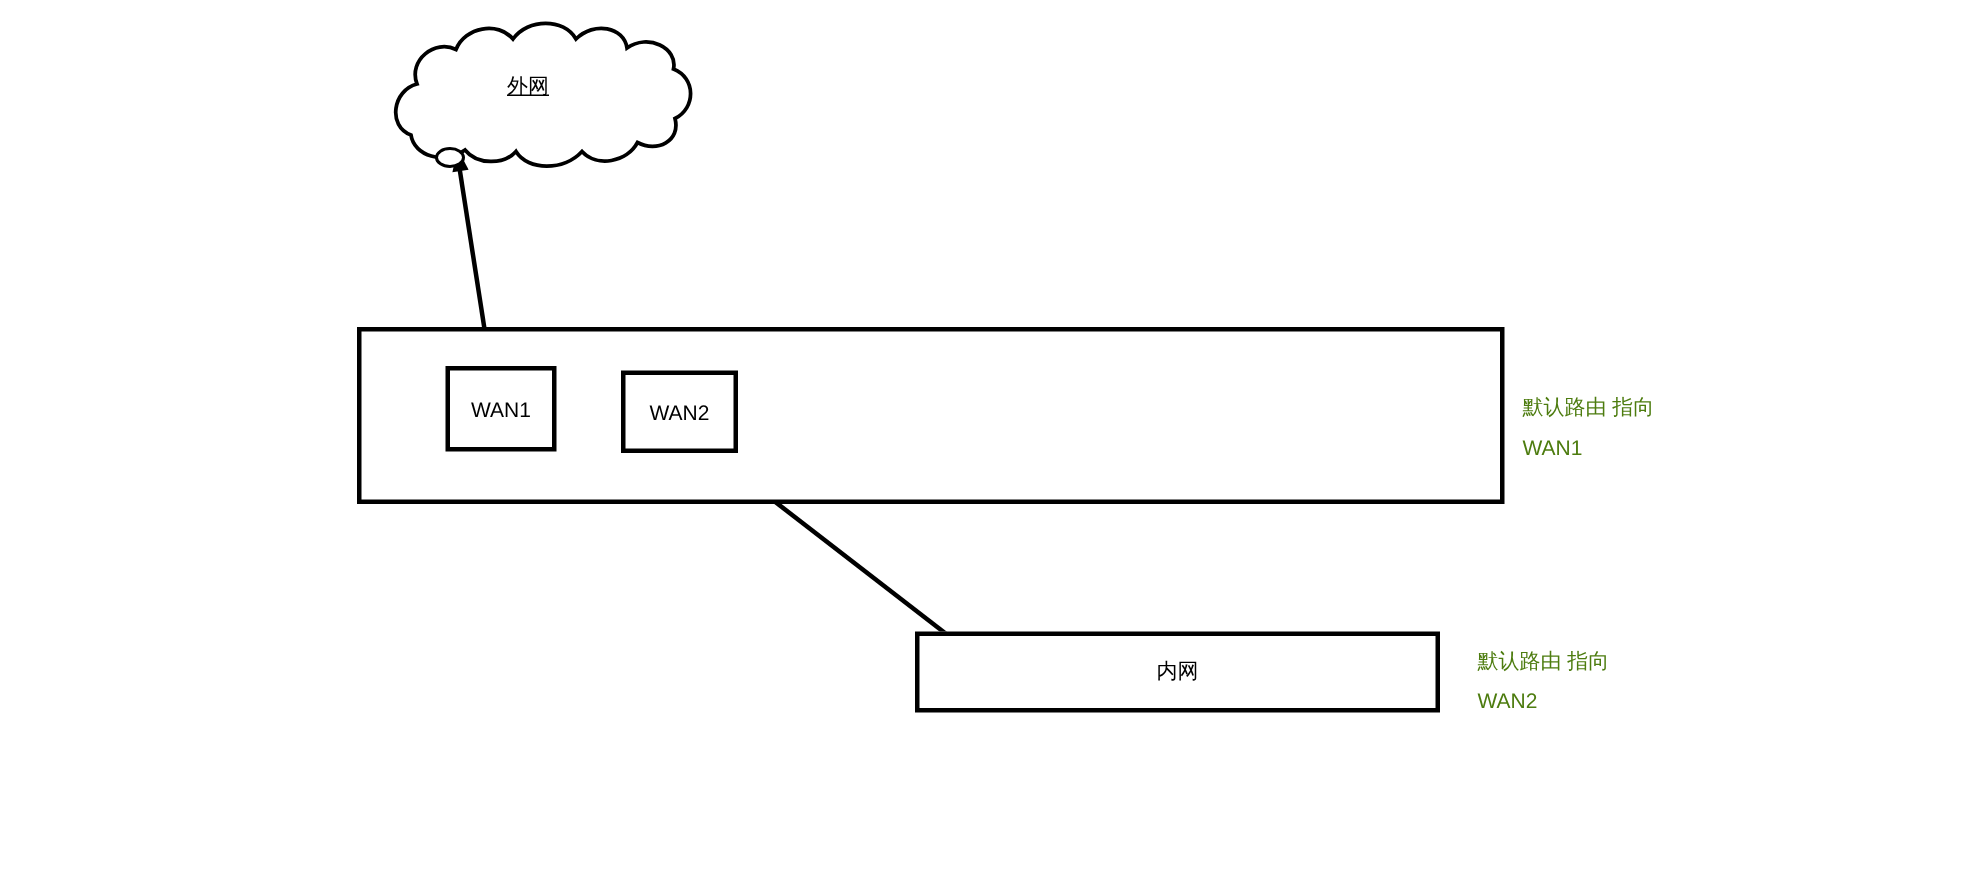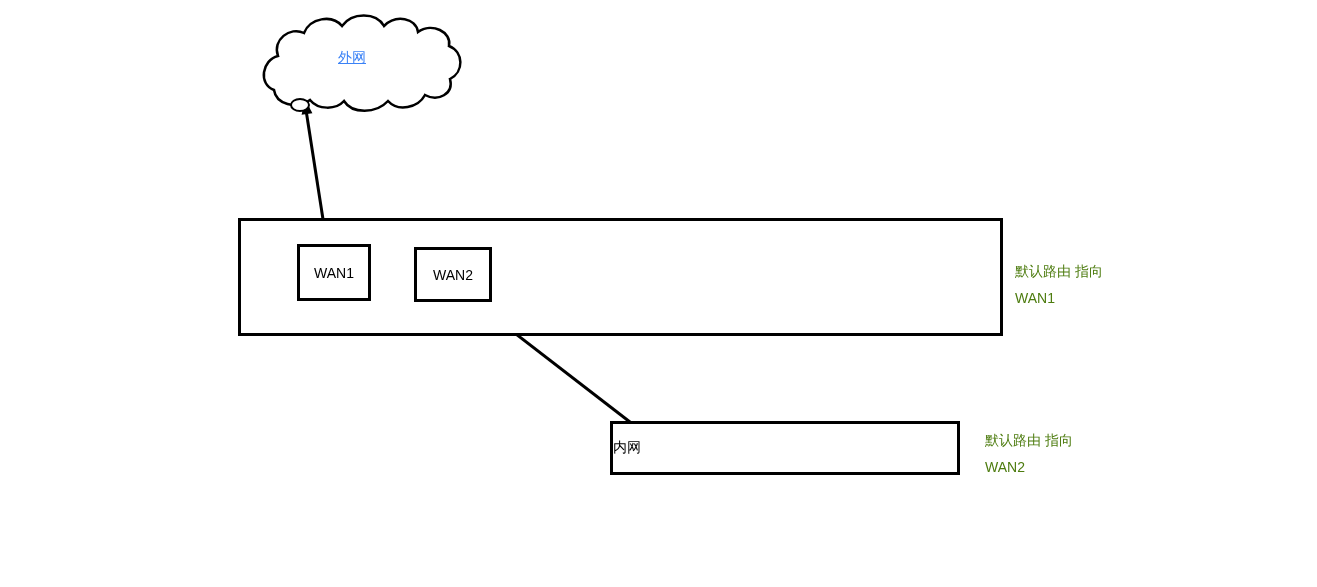--- a/index.html
+++ b/index.html
@@ -53,29 +53,30 @@
     width: 78px;
     height: 55px;
   }
   .lan-box {
     left: 610px;
     top: 421px;
     width: 350px;
     height: 54px;
     display: flex;
     align-items: center;
+    justify-content: center;
     font-size: 14px;
     color: #000000;
   }
   .cloud-label {
     position: absolute;
     left: 338px;
     top: 49px;
     font-size: 14px;
-    color: #3b82f6;
+    color: #000000;
     white-space: nowrap;
     text-decoration: underline;
   }
   .note {
     position: absolute;
     font-size: 14px;
     color: #4d7c0f;
     line-height: 27px;
     white-space: nowrap;
   }

